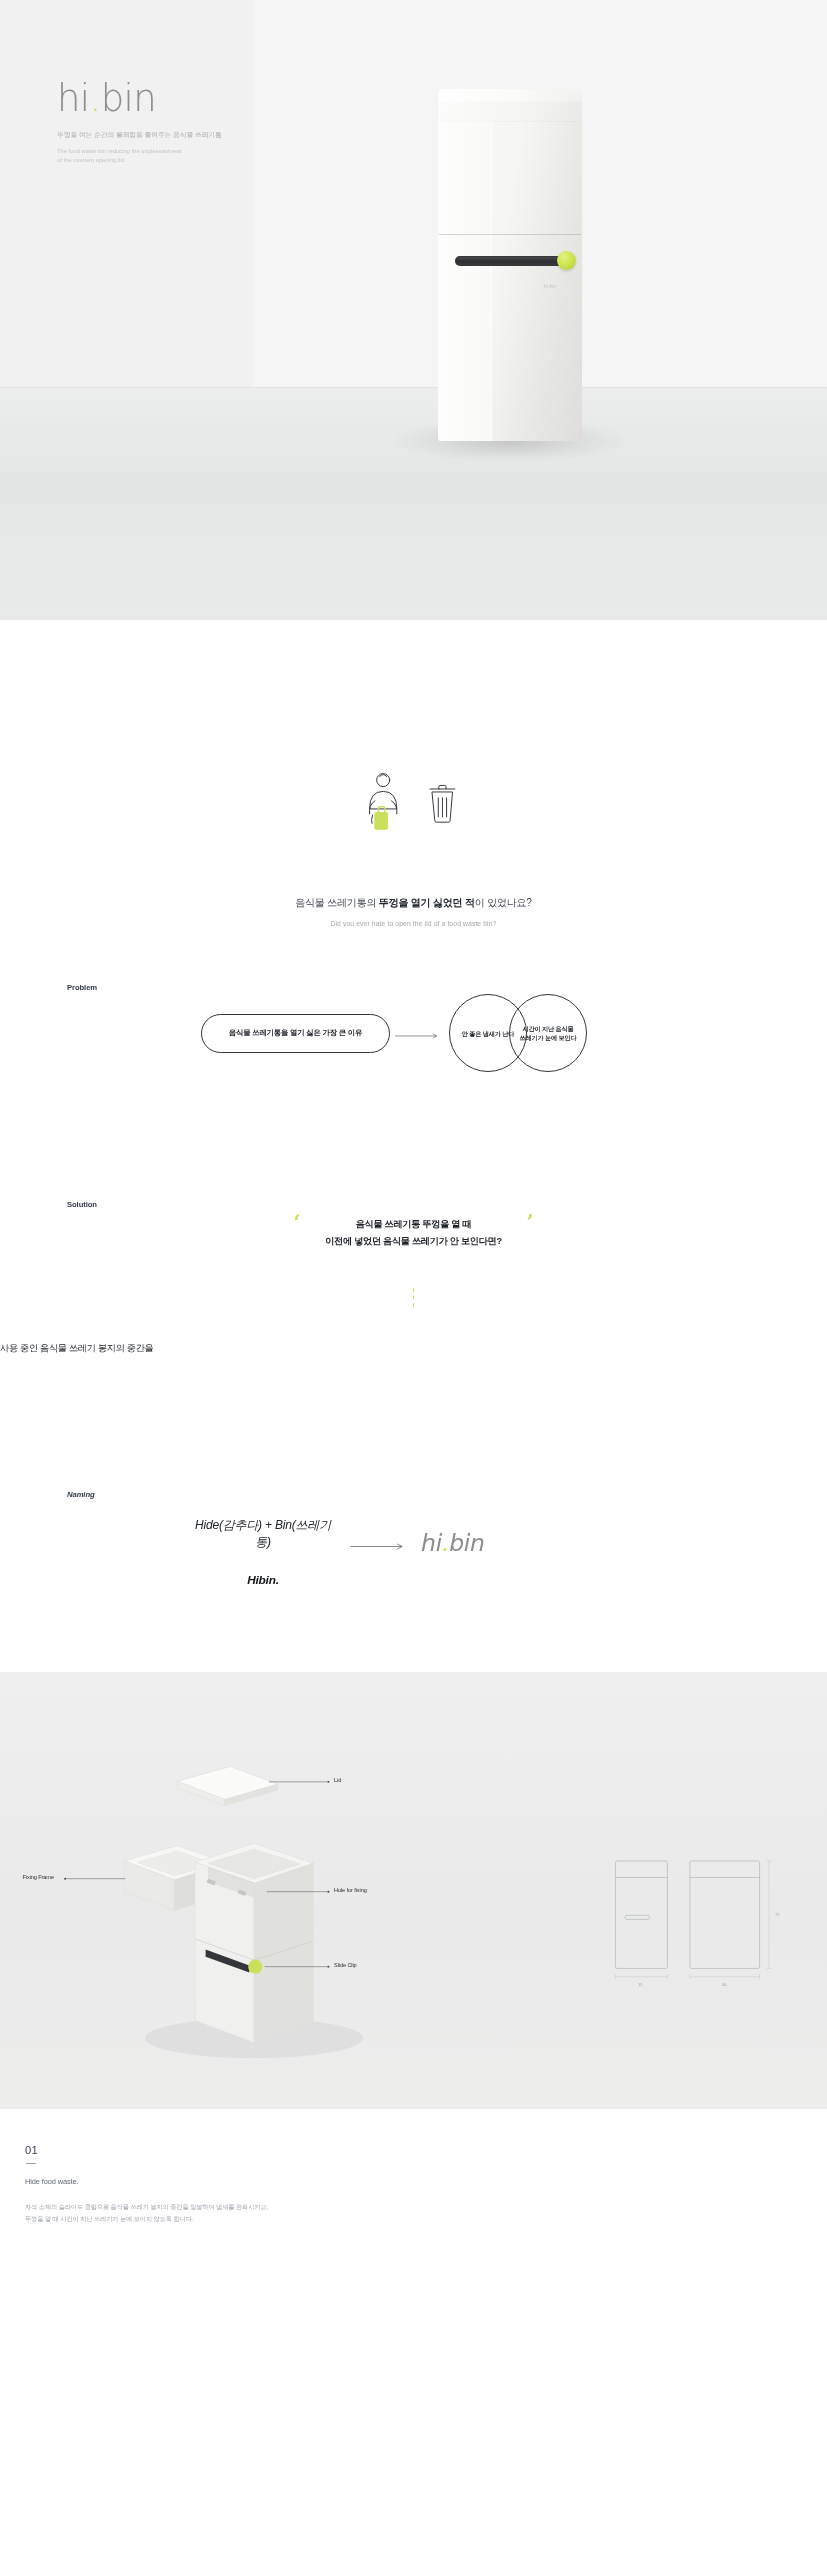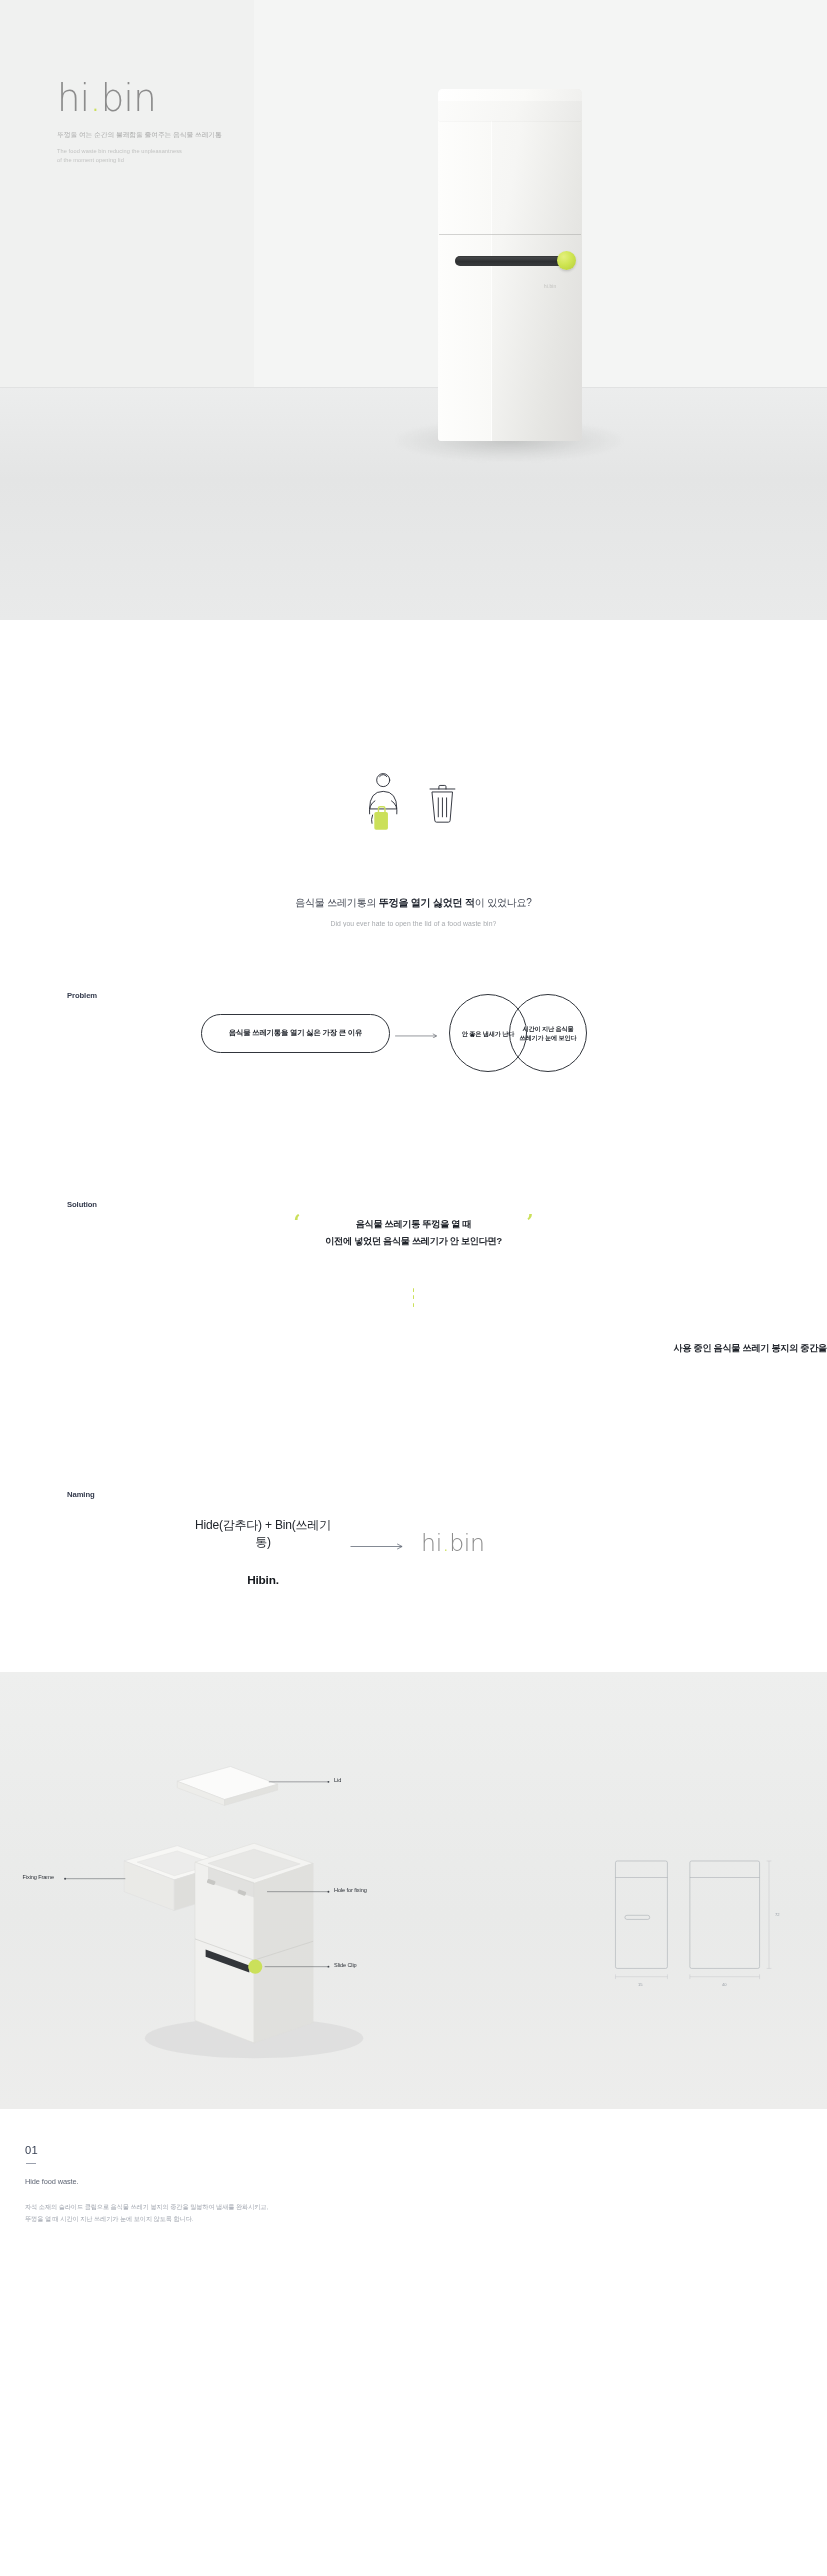--- a/index.html
+++ b/index.html
@@ -285,34 +285,35 @@
   }
   .dot-divider i {
     display: block;
     width: 1.5px; height: 4.1px;
     background: #cbe05a;
     border-radius: 0.6px;
   }
   .solution-statement {
     position: absolute;
     left: 0; right: 0; top: 177px;
-    text-align: right;
+    text-align: left;
     font-size: 9.2px;
-    font-weight: 700;
+    font-weight: 400;
     color: #20242b;
     line-height: 1.9;
     letter-spacing: -0.3px;
   }
 
   
   .sec-naming {
     position: relative;
     width: 827px;
     height: 219px;
     background: #ffffff;
+    font-style: italic;
   }
   .naming-left {
     position: absolute;
     left: 195px; top: 64px;
     text-align: center;
     width: 136px;
   }
   .naming-formula {
     font-size: 12px;
     color: #20242b;
@@ -453,21 +454,21 @@
           <path d="M171 52 v32 M178 52 v32 M185 52 v32"></path>
         </g>
       </svg>
     </div>
 
     <div class="intro-q-ko"><span>음식물 쓰레기통의 </span><b>뚜껑을 열기 싫었던 적</b><span>이 있었나요?</span></div>
     <div class="intro-q-en">Did you ever hate to open the lid of a food waste bin?</div>
   </section>
 
   <section class="sec-problem">
-    <div class="sec-label" style="top:64px;">Problem</div>
+    <div class="sec-label" style="top:56px;">Problem</div>
 
     <div class="problem-diagram">
       <div class="pill">음식물 쓰레기통을 열기 싫은 가장 큰 이유</div>
 
       <svg class="arrow-line" width="45" height="5.9" viewBox="0 0 76 10">
         <path d="M0 5 H70" stroke="#4a4f58" stroke-width="1"></path>
         <path d="M64 1.4 L70.5 5 L64 8.6" stroke="#4a4f58" stroke-width="1" fill="none"></path>
       </svg>
 
       <div class="circle circle-a">

